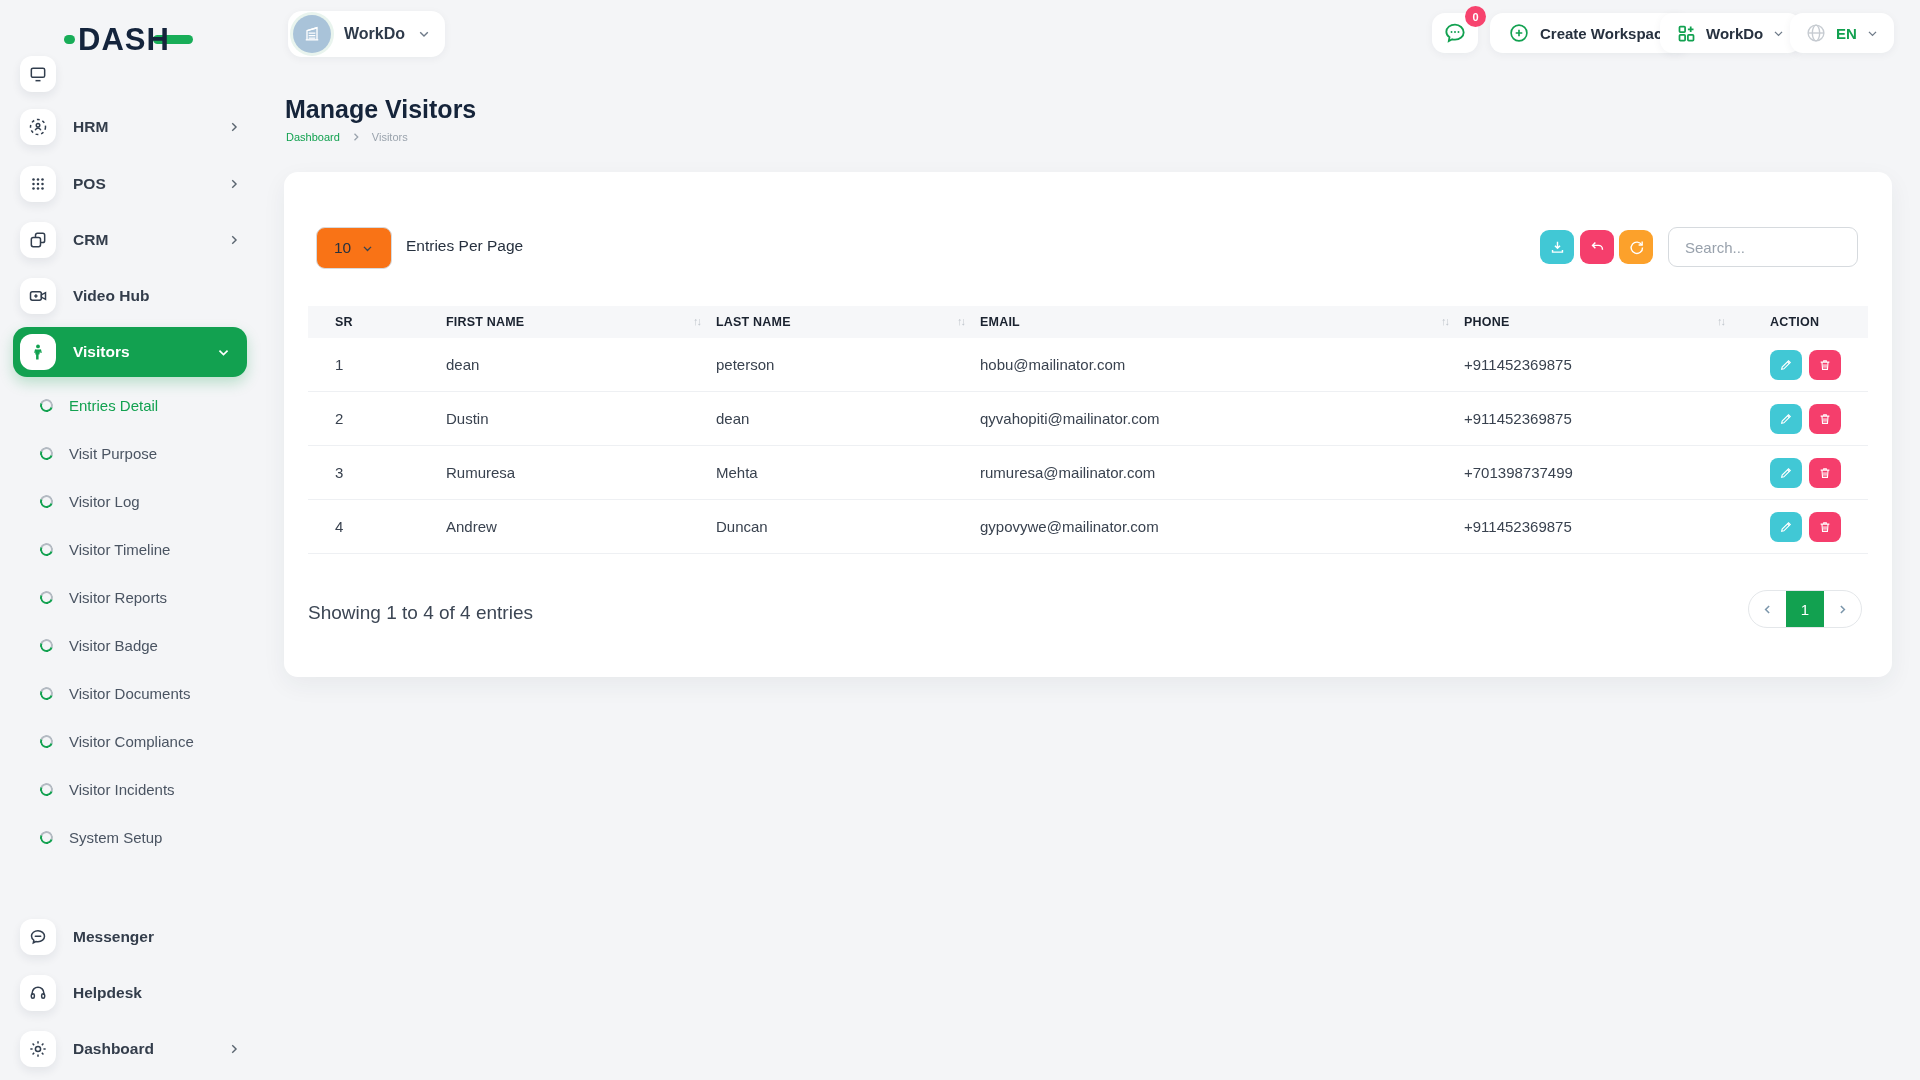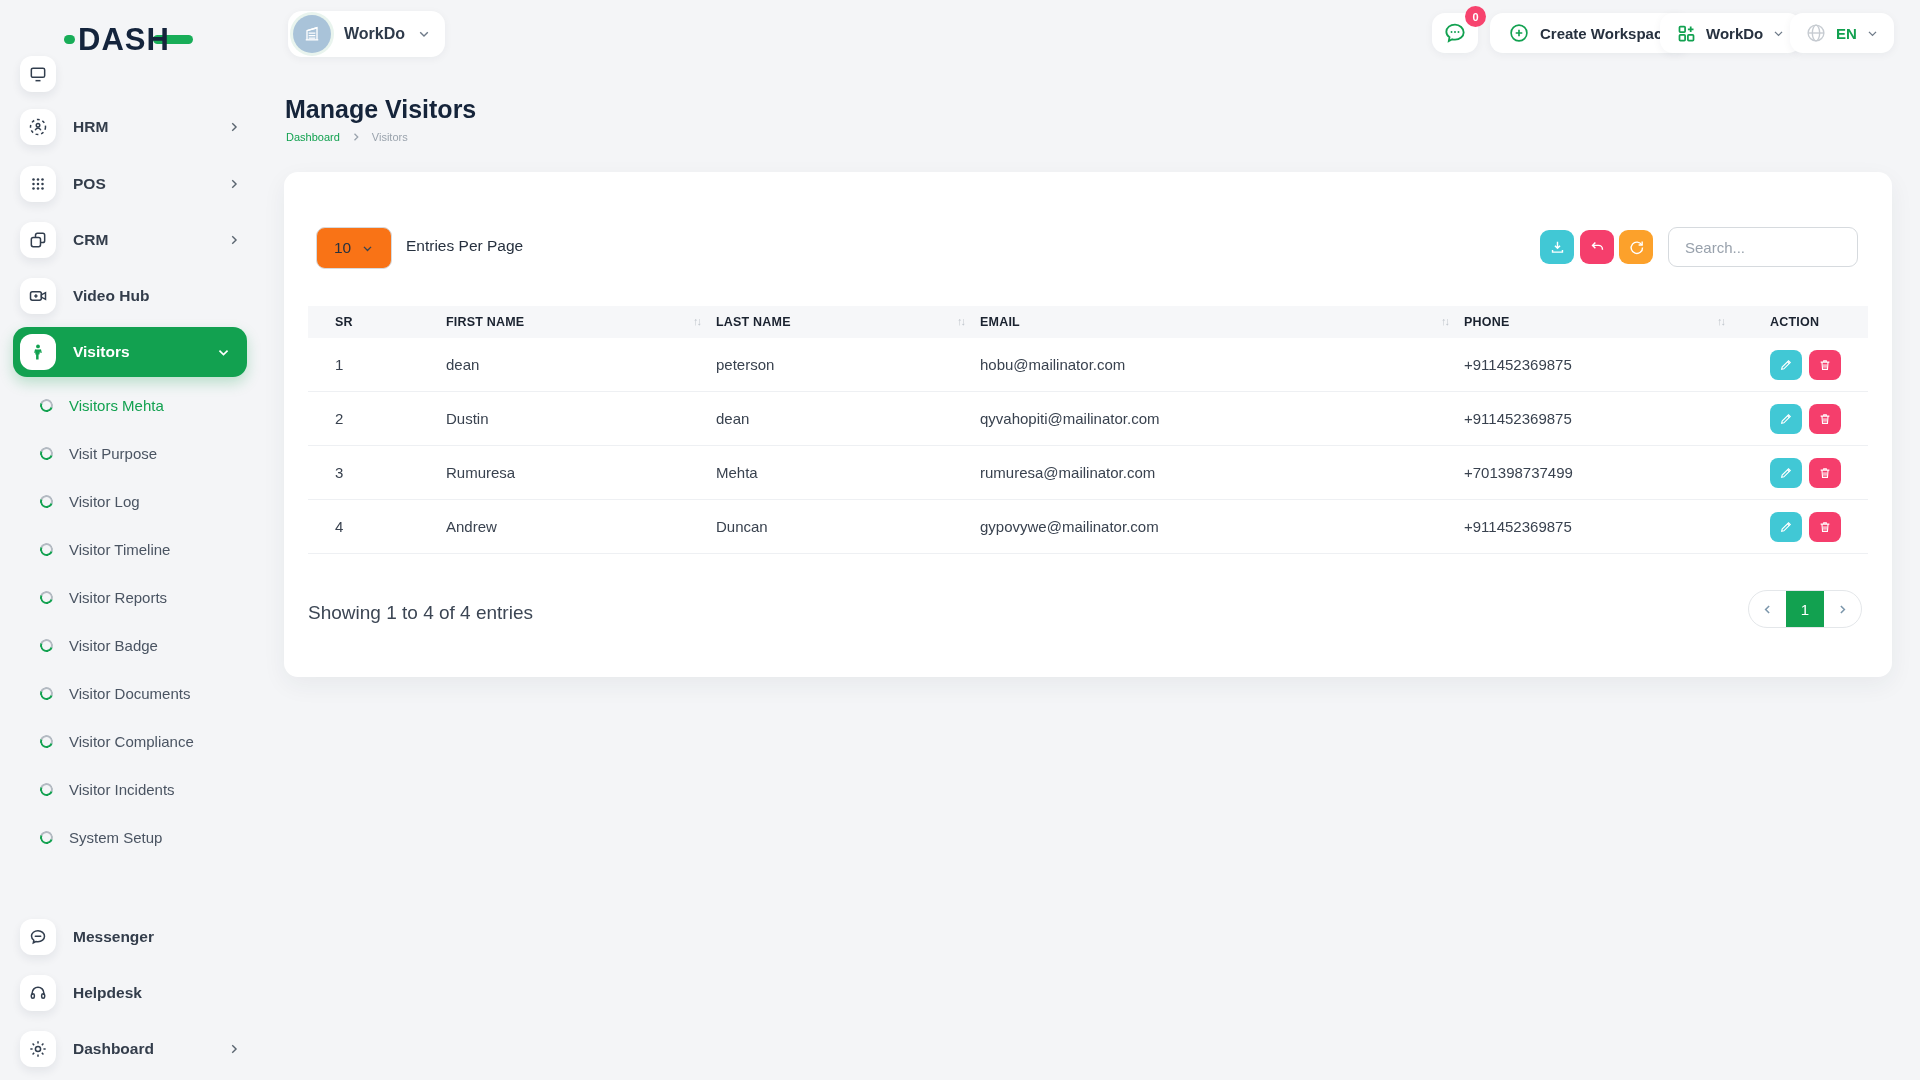--- a/index.html
+++ b/index.html
@@ -179,21 +179,21 @@
       <span class="mi-chevron">
         <svg width="15" height="15" viewBox="0 0 24 24" fill="none" stroke="currentColor" stroke-width="2.6">
             <path d="M5.5 9l6.5 6.5L18.5 9"></path>
           </svg>
       </span>
     </div>
 
     <ul class="submenu">
         <li class="active">
         <span class="sub-bullet"></span>
-        <span class="sub-label">Visitors Mehta</span>
+        <span class="sub-label">Entries Detail</span>
       </li>
         <li>
         <span class="sub-bullet"></span>
         <span class="sub-label">Visit Purpose</span>
       </li>
         <li>
         <span class="sub-bullet"></span>
         <span class="sub-label">Visitor Log</span>
       </li>
         <li>

